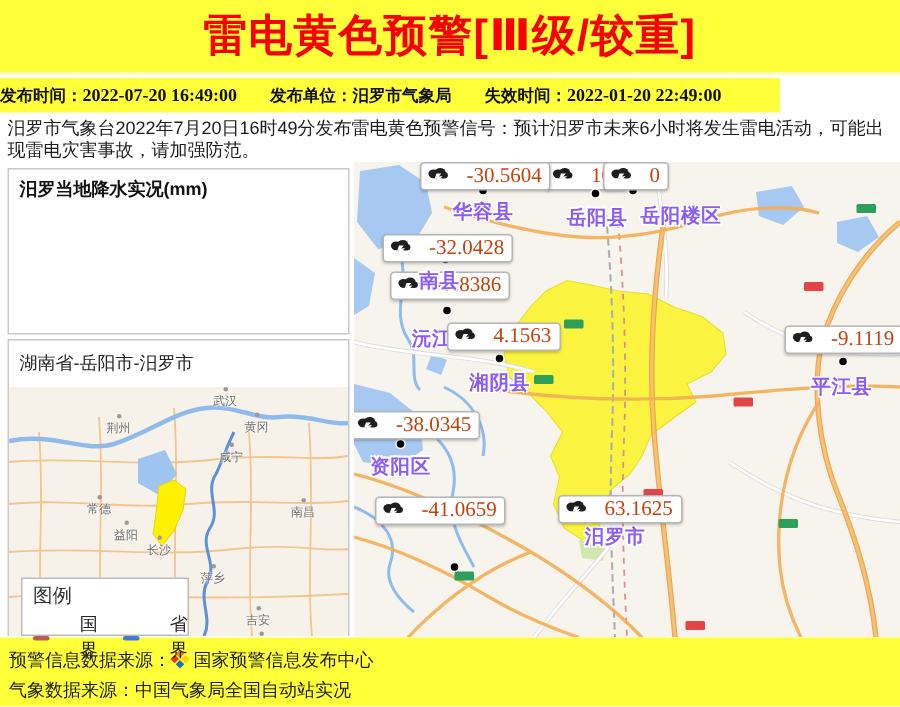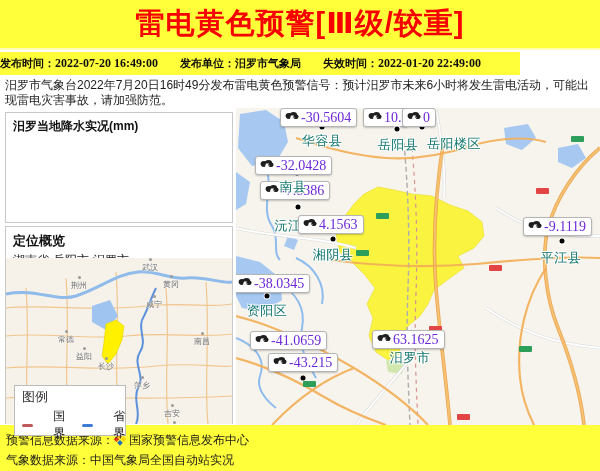--- a/index.html
+++ b/index.html
@@ -24,36 +24,36 @@
   .panel-precip .pt{font-size:12px;font-weight:bold;color:#111}
   .panel-loc{left:5px;top:226px;width:228px;height:198px;padding:5px 7px}
   .loc-title{font-size:13px;font-weight:bold;color:#111}
   .loc-sub{font-size:12px;color:#222;margin-top:2px}
   .mini-map{position:absolute;left:0;top:31px;width:226px;height:166px;background:#F6F2EA;overflow:hidden}
   .mini-map svg{position:absolute;left:0;top:0}
   .city{position:absolute;font-size:8px;color:#6d6d6d;transform:translateX(-50%);white-space:nowrap;
     text-shadow:0 0 2px #fff,0 0 2px #fff;z-index:2}
   .city::before{content:'';position:absolute;left:50%;top:-4px;width:3px;height:3px;margin-left:-1px;
     background:#9a9a9a;border-radius:50%}
-  .legend{position:absolute;left:8px;top:158px;width:112px;height:51px;background:#fff;
+  .legend{position:absolute;left:8px;top:158px;width:112px;height:39px;background:#fff;
     border:1px solid #bbb;padding:2px 7px;z-index:4}
   .legend-title{font-size:13px;color:#333}
   .legend-rows{display:flex;gap:12px;margin-top:2px;align-items:center}
   .legend-row{display:flex;align-items:center;gap:20px}
   .swatch{width:16px;height:3px;border-radius:2px;background:#999}
   .legend-row .ll{font-size:12px;color:#222}
 
   
   .map{position:absolute;left:236px;top:108px;width:364px;height:317px;background:#F7F4ED;overflow:hidden}
   .map > svg{position:absolute;left:0;top:0;z-index:0}
-  .station{position:absolute;display:flex;align-items:center;gap:2px;height:19px;background:#fff;
+  .station{position:absolute;display:flex;align-items:center;gap:12px;height:19px;background:#fff;
     border:1px solid #b5b5b5;border-radius:3px;padding:1px 5px 1px 3px;
-    font-family:"Liberation Serif","DejaVu Serif",serif;font-size:14px;color:#6d28d9;
+    font-family:"Liberation Serif","DejaVu Serif",serif;font-size:14px;color:#c2410c;
     box-shadow:0 1px 2px rgba(0,0,0,.22);white-space:nowrap}
-  .place{position:absolute;font-size:13px;font-weight:normal;color:#0f766e;letter-spacing:.5px;
+  .place{position:absolute;font-size:13px;font-weight:bold;color:#8b5cf6;letter-spacing:.5px;
     transform:translateX(-50%);white-space:nowrap;z-index:2;
     text-shadow:-1px -1px 0 #fff,1px -1px 0 #fff,-1px 1px 0 #fff,1px 1px 0 #fff}
   .pdot{position:absolute;width:5px;height:5px;background:#000;border-radius:50%;z-index:2;
     transform:translate(-50%,-50%);box-shadow:0 0 0 1px rgba(255,255,255,.9)}
 
   
   .footer{position:absolute;left:0;top:425px;width:600px;height:46px;background:#FFFF3A;
     padding:5px 6px 0 6px;font-size:12px;color:#1c1c1c;line-height:20px}
   .logo{display:inline-block;width:10px;height:10px;transform:rotate(45deg);margin:0 4px 0 1px;
     vertical-align:-1px}
@@ -75,21 +75,20 @@
     <span class="info-item"><span>失效时间：</span><span class="v">2022-01-20 22:49:00</span></span>
   </div>
 
   <p class="desc">汨罗市气象台2022年7月20日16时49分发布雷电黄色预警信号：预计汨罗市未来6小时将发生雷电活动，可能出现雷电灾害事故，请加强防范。</p>
 
   <div class="panel panel-precip">
     <div class="pt">汨罗当地降水实况(mm)</div>
   </div>
 
   <div class="panel panel-loc">
-    <div class="loc-title">定位概览</div>
     <div class="loc-sub">湖南省-岳阳市-汨罗市</div>
 
     <div class="mini-map">
       <svg width="226" height="166" viewBox="0 0 226 166">
         <rect x="0" y="0" width="226" height="166" fill="#F6F2EA"></rect>
 
         <g stroke="#F0C185" stroke-width="1.2" fill="none" opacity=".9">
           <path d="M0,78 C40,74 80,82 120,78 C160,74 200,80 226,76"></path>
           <path d="M0,110 C50,106 100,114 150,108 C190,104 210,110 226,108"></path>
           <path d="M0,140 C60,136 120,144 226,138"></path>
@@ -317,32 +316,20 @@
         <svg width="15" height="13" viewBox="0 0 15 13">
           <g fill="#1f1f1f">
             <ellipse cx="5" cy="4.8" rx="3.4" ry="2.8"></ellipse>
             <ellipse cx="9.5" cy="4" rx="3.6" ry="3"></ellipse>
             <ellipse cx="12" cy="5.8" rx="2.6" ry="2.2"></ellipse>
             <rect x="2.6" y="4.6" width="10.6" height="3.2" rx="1.6"></rect>
           </g>
           <polygon points="7,4.6 10.2,4.6 8.6,6.6 11,6.4 5.8,11.6 7.5,7.8 5.8,8" fill="#fff"></polygon>
         </svg>
         <span>-41.0659</span>
-      </div>
-      <div class="station" style="left: 32px; top: 245px; z-index: 3;">
-        <svg width="15" height="13" viewBox="0 0 15 13">
-          <g fill="#1f1f1f">
-            <ellipse cx="5" cy="4.8" rx="3.4" ry="2.8"></ellipse>
-            <ellipse cx="9.5" cy="4" rx="3.6" ry="3"></ellipse>
-            <ellipse cx="12" cy="5.8" rx="2.6" ry="2.2"></ellipse>
-            <rect x="2.6" y="4.6" width="10.6" height="3.2" rx="1.6"></rect>
-          </g>
-          <polygon points="7,4.6 10.2,4.6 8.6,6.6 11,6.4 5.8,11.6 7.5,7.8 5.8,8" fill="#fff"></polygon>
-        </svg>
-        <span>-43.215</span>
       </div>
       <div class="station" style="left: 136px; top: 222px; z-index: 3;">
         <svg width="15" height="13" viewBox="0 0 15 13">
           <g fill="#1f1f1f">
             <ellipse cx="5" cy="4.8" rx="3.4" ry="2.8"></ellipse>
             <ellipse cx="9.5" cy="4" rx="3.6" ry="3"></ellipse>
             <ellipse cx="12" cy="5.8" rx="2.6" ry="2.2"></ellipse>
             <rect x="2.6" y="4.6" width="10.6" height="3.2" rx="1.6"></rect>
           </g>
           <polygon points="7,4.6 10.2,4.6 8.6,6.6 11,6.4 5.8,11.6 7.5,7.8 5.8,8" fill="#fff"></polygon>

